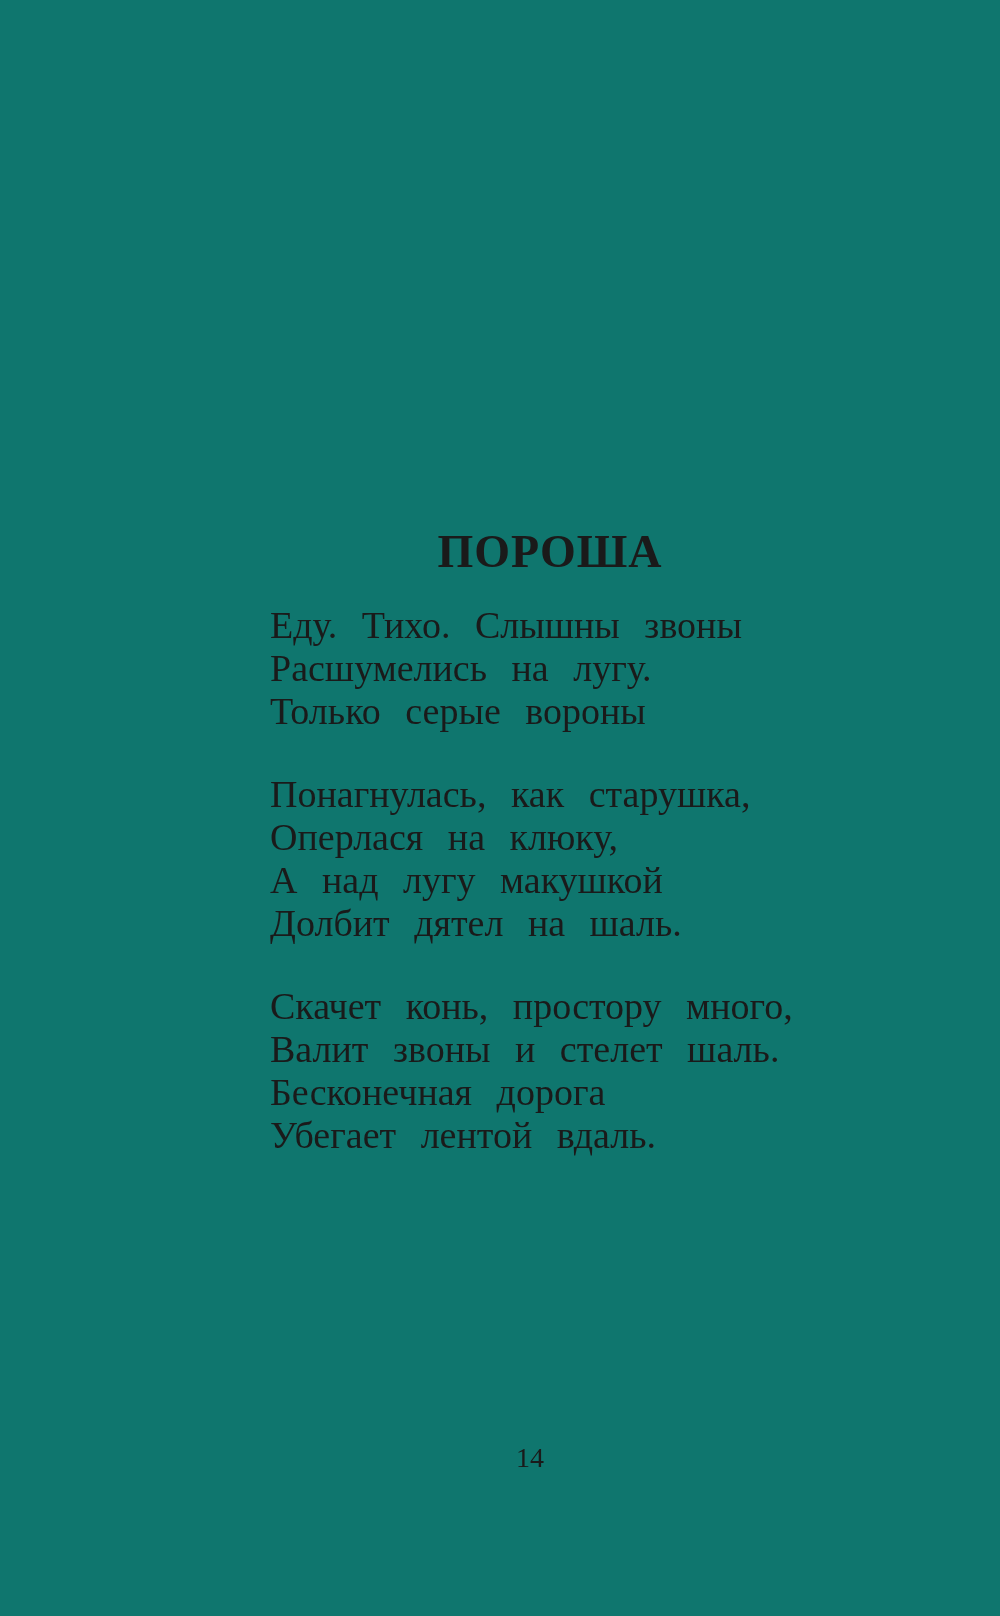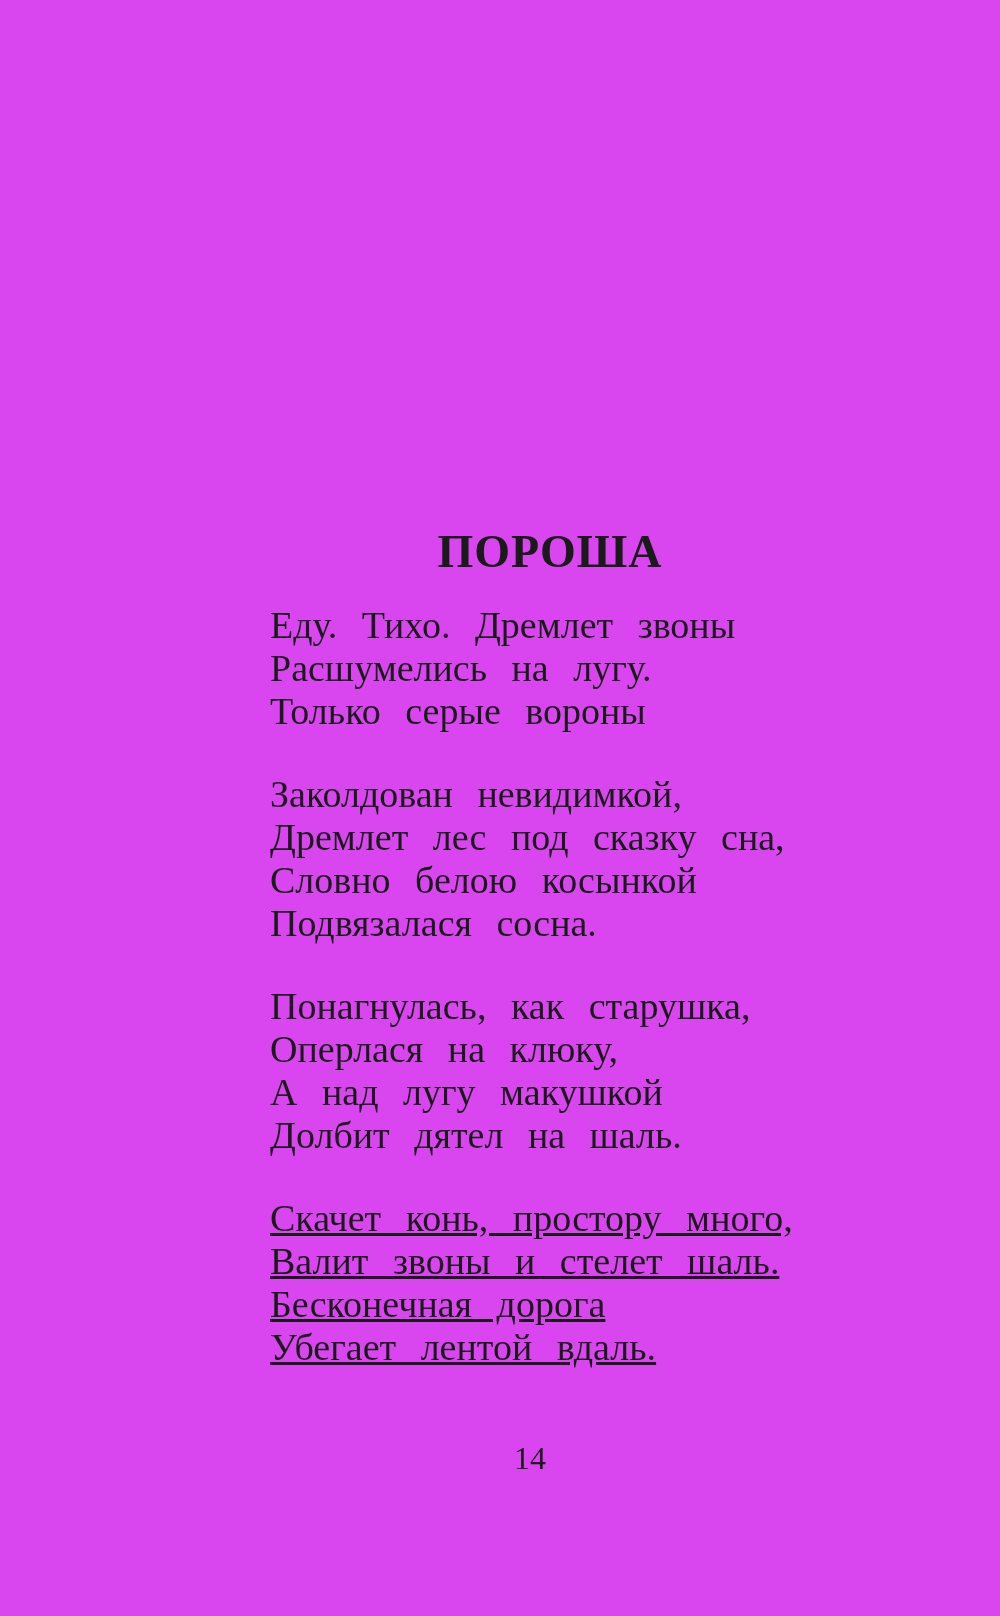--- a/index.html
+++ b/index.html
@@ -4,21 +4,21 @@
 <style>
   html, body {
     margin: 0;
     padding: 0;
     background: #ffffff;
   }
   .page {
     position: relative;
     width: 1000px;
     height: 1616px;
-    background: #d946ef;
+    background: #0f766e;
     color: #1a1a1a;
     font-family: "Liberation Serif", "DejaVu Serif", serif;
     overflow: hidden;
   }
   .poem {
     position: absolute;
     left: 270px;
     top: 524px;
     width: 560px;
   }
@@ -32,56 +32,49 @@
     white-space: nowrap;
   }
   .stanza {
     margin: 0 0 40px 0;
     font-size: 38px;
     line-height: 43px;
     word-spacing: 15px;
   }
   .stanza:last-child {
     margin-bottom: 0;
-    text-decoration: underline;
   }
   .poem-line {
     white-space: nowrap;
   }
   .folio {
     position: absolute;
     left: 270px;
     top: 1436px;
     width: 520px;
-    font-size: 32px;
+    font-size: 28px;
     line-height: 44px;
     text-align: center;
   }
 </style>
 </head>
 <body>
 
 <div class="page">
 
   <div class="poem">
 
     <h1 class="poem-title">ПОРОША</h1>
 
     <div class="stanza">
-      <div class="poem-line">Еду. Тихо. Дремлет звоны</div>
+      <div class="poem-line">Еду. Тихо. Слышны звоны</div>
       <div class="poem-line">Расшумелись на лугу.</div>
       <div class="poem-line">Только серые вороны</div>
     </div>
 
-    <div class="stanza">
-      <div class="poem-line">Заколдован невидимкой,</div>
-      <div class="poem-line">Дремлет лес под сказку сна,</div>
-      <div class="poem-line">Словно белою косынкой</div>
-      <div class="poem-line">Подвязалася сосна.</div>
-    </div>
 
     <div class="stanza">
       <div class="poem-line">Понагнулась, как старушка,</div>
       <div class="poem-line">Оперлася на клюку,</div>
       <div class="poem-line">А над лугу макушкой</div>
       <div class="poem-line">Долбит дятел на шаль.</div>
     </div>
 
     <div class="stanza">
       <div class="poem-line">Скачет конь, простору много,</div>

